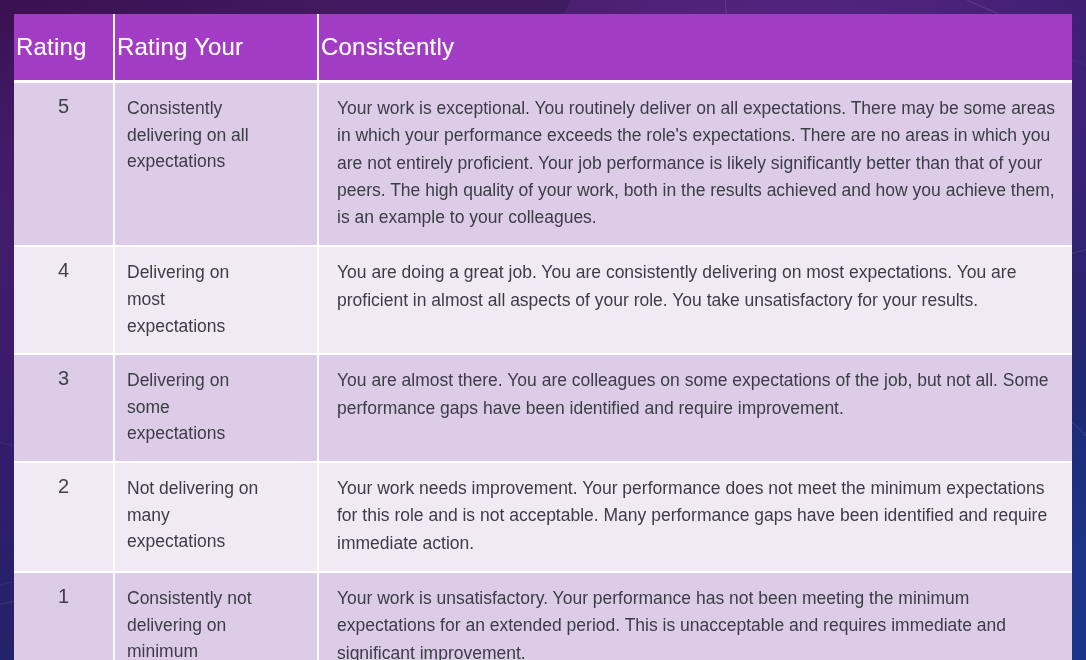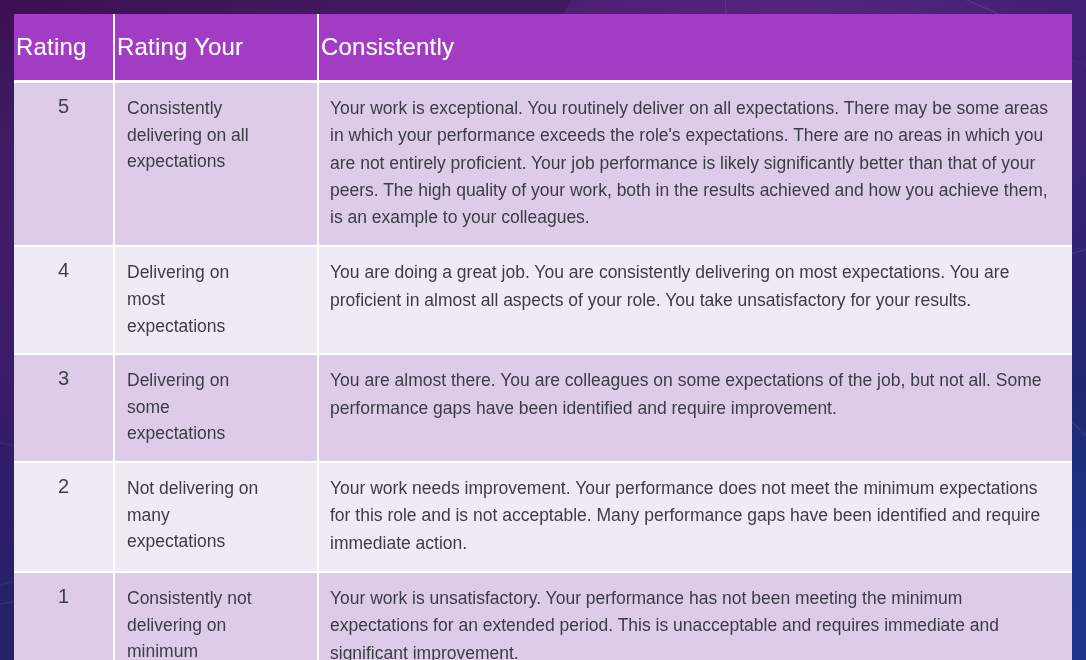--- a/index.html
+++ b/index.html
@@ -134,21 +134,21 @@
     font-size: 17.5px;
     line-height: 1.52;
     padding: 12px 14px 14px 12px;
     color: #3c3c47;
     white-space: pre-line;
     margin-left: 43px;
   }
   td.cell-desc {
     font-size: 17.5px;
     line-height: 1.56;
-    padding: 12px 14px 14px 11px;
+    padding: 12px 14px 14px 18px;
     color: #3c3c47;
     white-space: pre-line;
   }
 </style>
 </head>
 <body>
 
 <div id="slide">
 
   <div class="bg-blob blob-a"></div>

